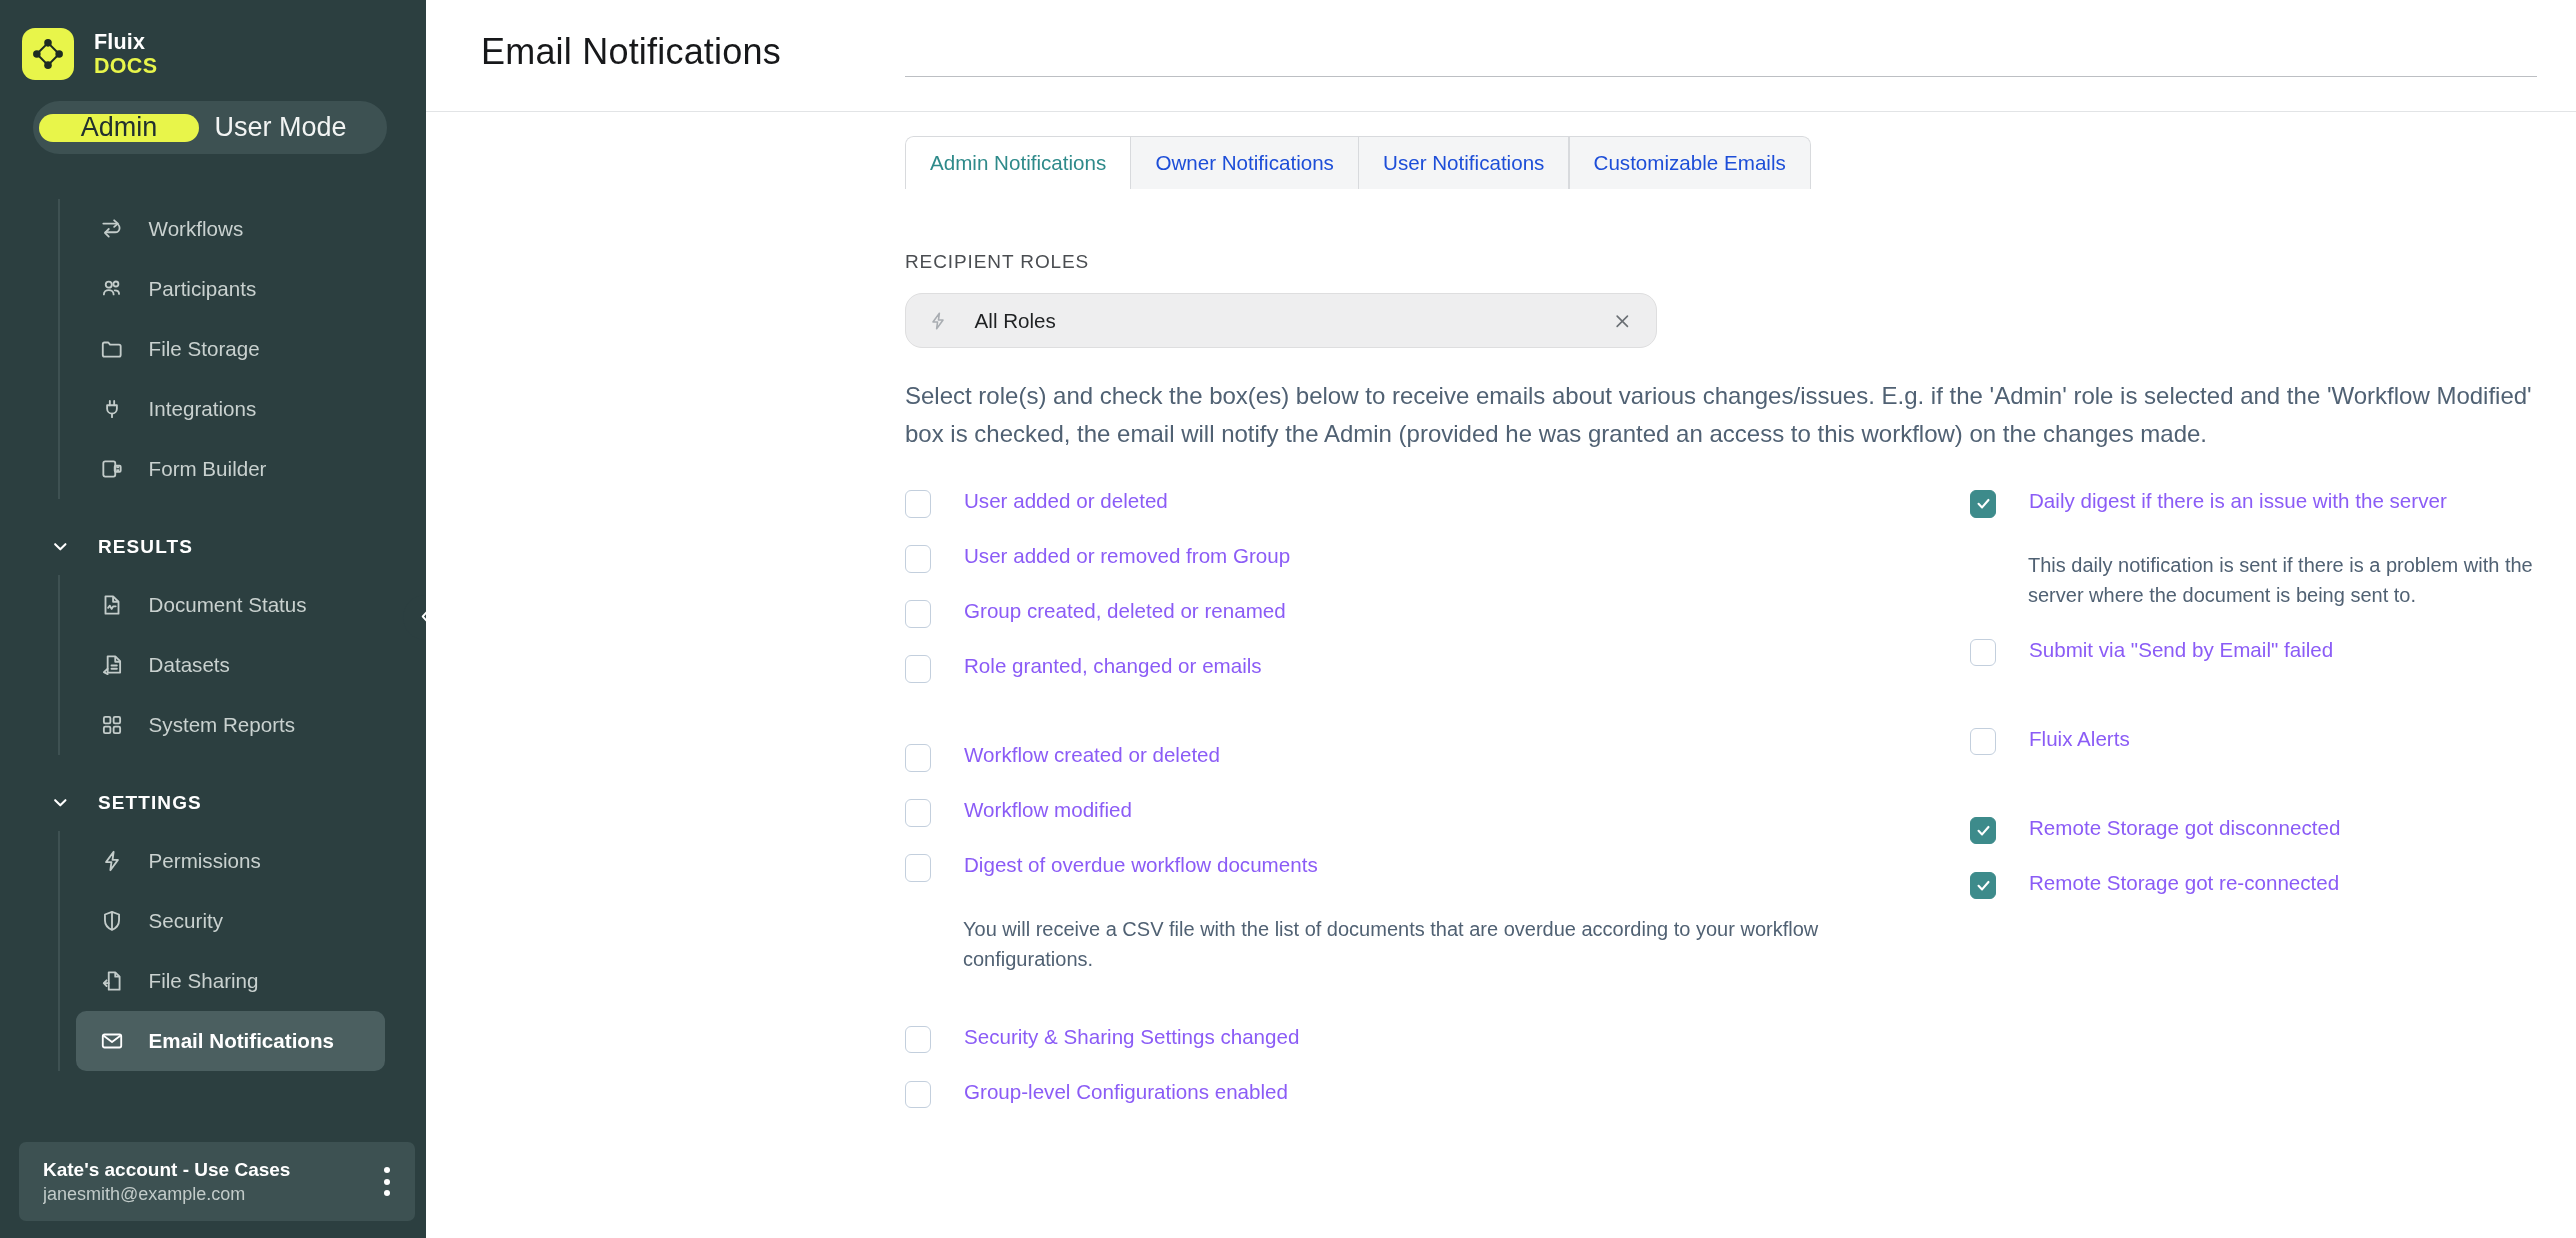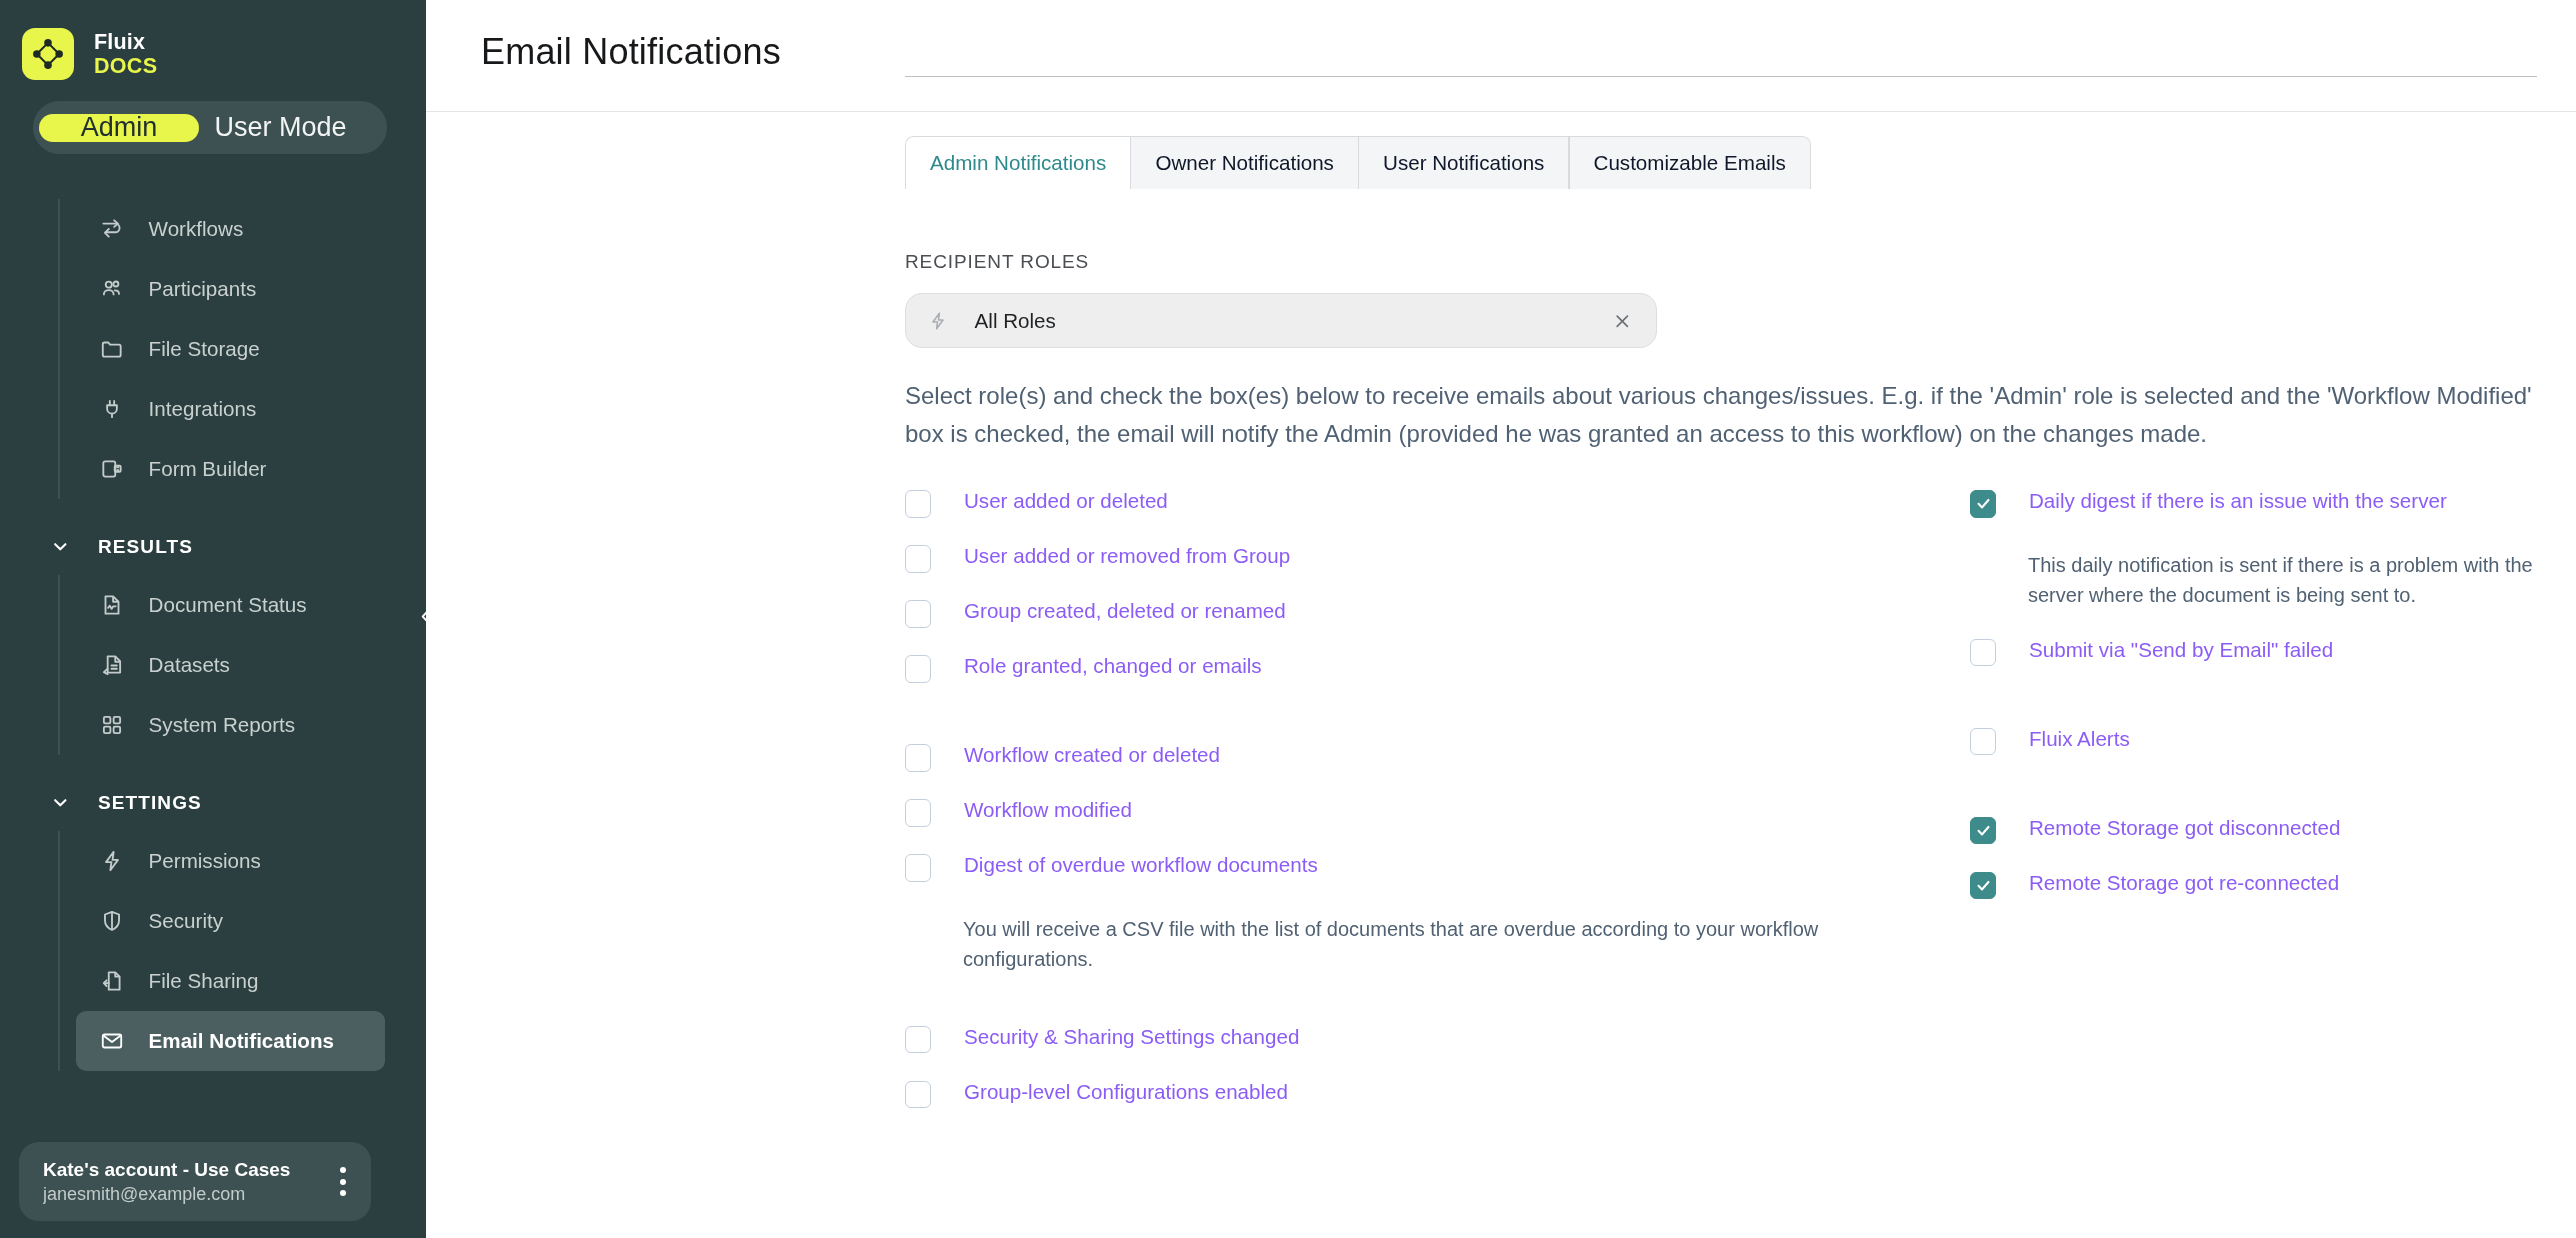--- a/index.html
+++ b/index.html
@@ -84,22 +84,22 @@
   .collapse-handle {
     position: absolute; right: -22px; top: 595px;
     width: 45px; height: 45px; border-radius: 50%;
     background: #2c3f40;
     display: flex; align-items: center; justify-content: center;
     color: #ffffff; cursor: pointer; z-index: 5;
   }
 
   .account {
     position: absolute; left: 19px; bottom: 17px;
-    width: 352px; height: 79px;
-    background: #3d5152; border-radius: 20px;
+    width: 396px; height: 79px;
+    background: #3d5152; border-radius: 7px;
     display: flex; align-items: center; padding: 0 8.6px 0 24px;
   }
   .account-info { flex: 1; min-width: 0; line-height: 1.35; }
   .account-name { color: #ffffff; font-size: 19px; font-weight: bold; white-space: nowrap; overflow: hidden; }
   .account-email { color: #c2cbc9; font-size: 18px; white-space: nowrap; overflow: hidden; }
   .kebab { width: 39px; display: flex; flex-direction: column; align-items: center; gap: 5.2px; cursor: pointer; }
   .kebab i { width: 6px; height: 6px; border-radius: 50%; background: #ffffff; display: block; }
 
   
   .main { flex: 1; height: 1238px; background: #ffffff; position: relative; overflow: hidden; }
@@ -109,21 +109,21 @@
   }
   .header-rule { margin-top: 38px; height: 0.9px; background: #e2e4e6; }
 
   .tabs { display: flex; align-items: flex-end; padding-left: 479px; margin-top: 24px; position: relative; }
   .tab {
     height: 53px; padding: 0 24px;
     display: flex; align-items: center; justify-content: center;
     font-size: 20.6px; cursor: pointer;
     border: 0.9px solid #d8dadd;
     border-bottom: none;
-    background: #f4f5f6; color: #0f172a;
+    background: #f4f5f6; color: #1d4ed8;
     margin-right: -0.9px; white-space: nowrap;
   }
   .tab:first-child { border-top-left-radius: 8.6px; }
   .tab:last-child { border-top-right-radius: 8.6px; }
   .tab.active {
     background: #ffffff; color: #2e8a8a; position: relative; z-index: 3;
     border-top-left-radius: 8.6px;
   }
   .tab.active::after {
     content: ''; position: absolute; left: 0; right: 0; bottom: -0.9px; height: 1.7px; background: #ffffff;

